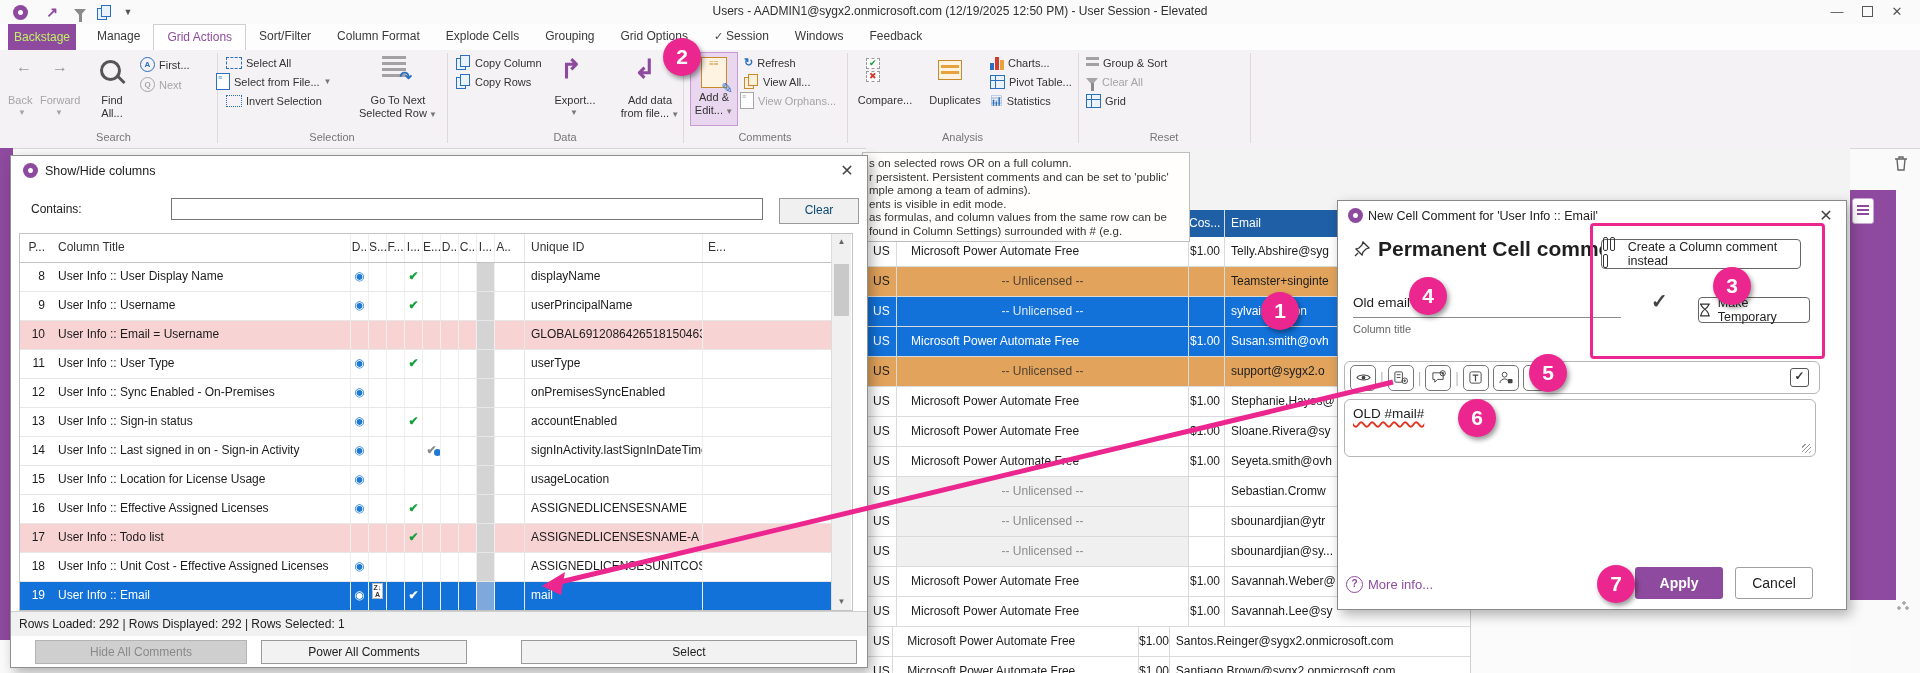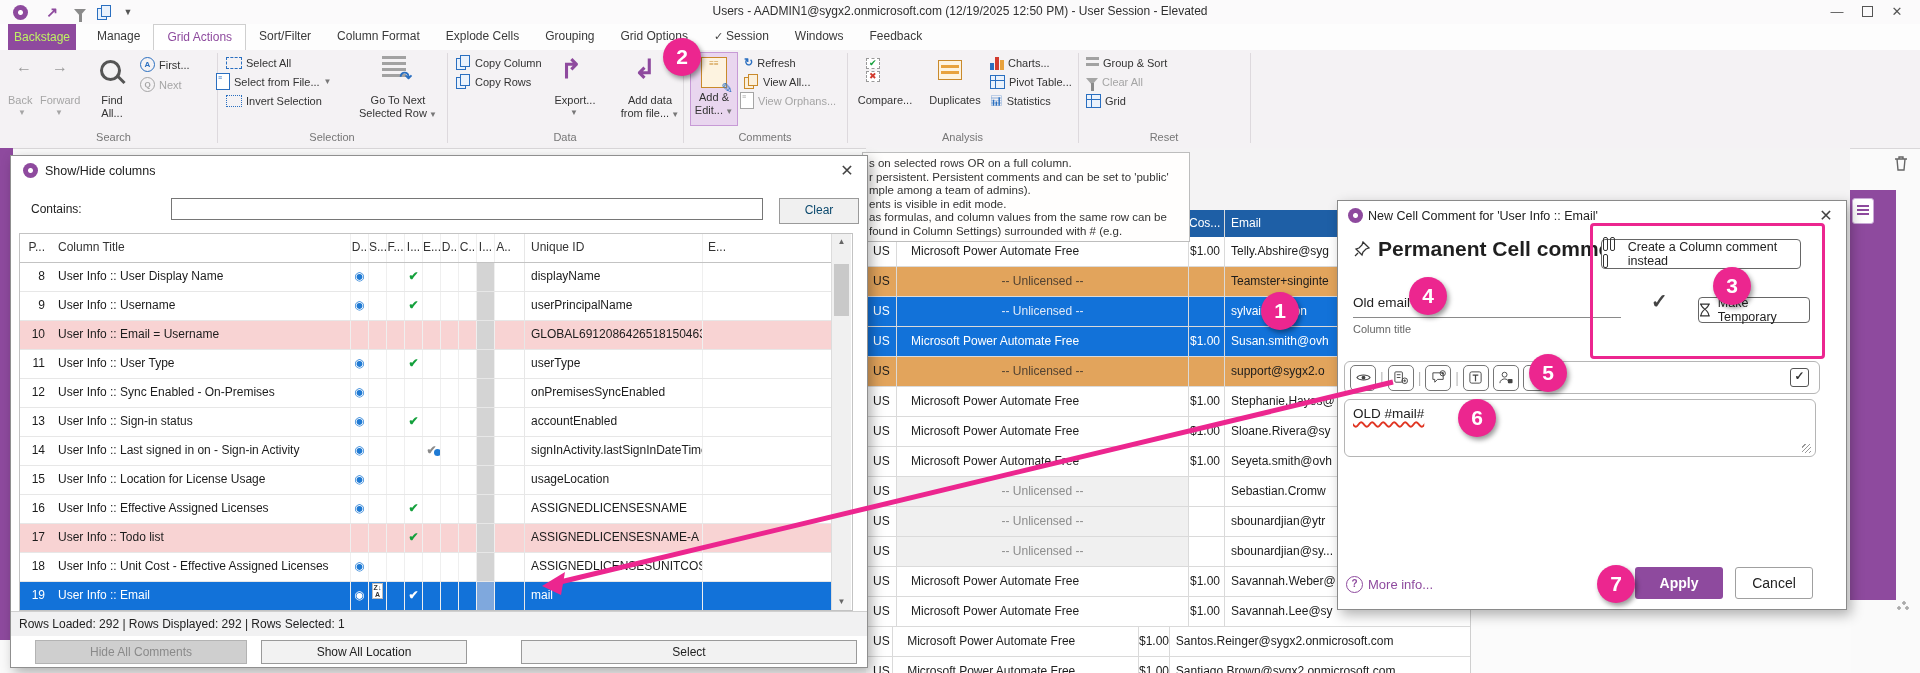--- a/index.html
+++ b/index.html
@@ -654,21 +654,21 @@
 
       <div id="colscroll">
         <span class="sarr" style="top:0">▲</span>
         <div class="thumb"></div>
         <span class="sarr" style="bottom:0">▼</span>
       </div>
     </div>
 
     <div id="colstatus" class="nw">Rows Loaded: 292 | Rows Displayed: 292 | Rows Selected: 1</div>
     <div class="dbtn dis" style="left:24px;width:212px">Hide All Comments</div>
-    <div class="dbtn" style="left:250px;width:206px">Show All Location</div>
+    <div class="dbtn" style="left:250px;width:206px">Power All Comments</div>
     <div class="dbtn" style="left:510px;width:336px">Select</div>
   </div>
 
   <div id="cmtdlg">
     <div class="dlgtitle">
       <span class="appdot ab" style="left:10px;top:7px"></span>
       <span class="txt" style="left:30px">New Cell Comment for 'User Info :: Email'</span>
       <span class="dlgx">✕</span>
     </div>
 

